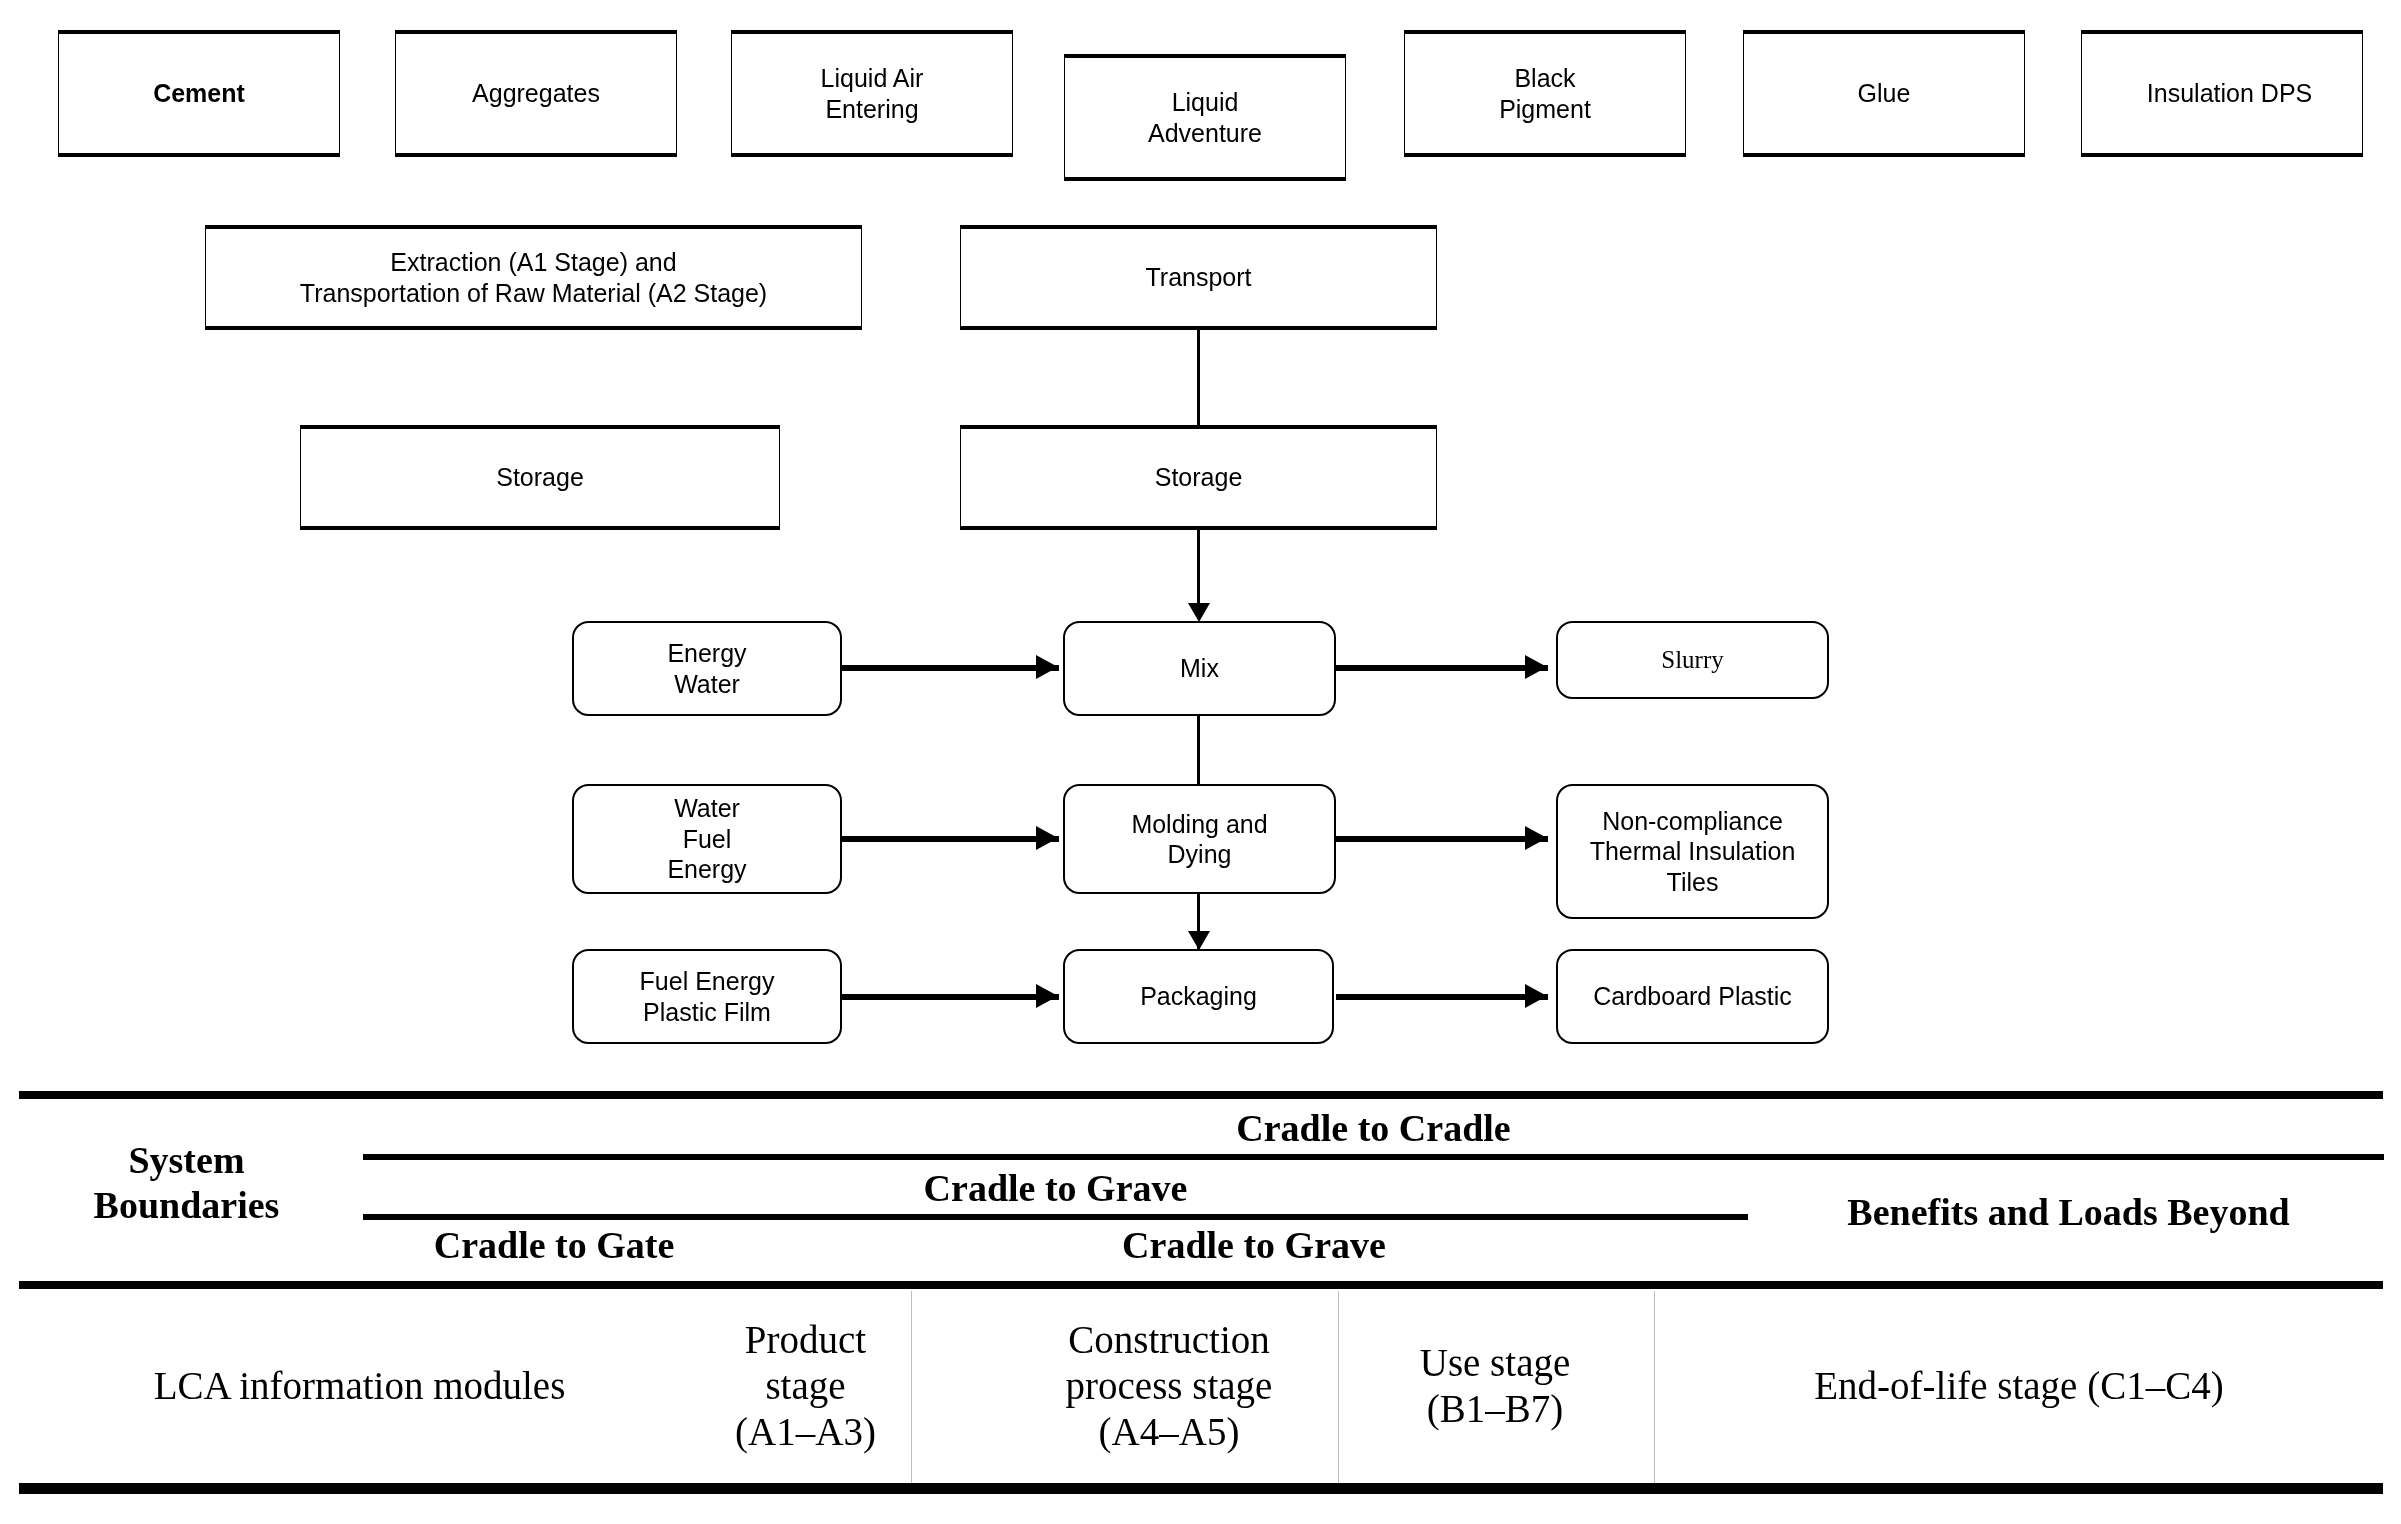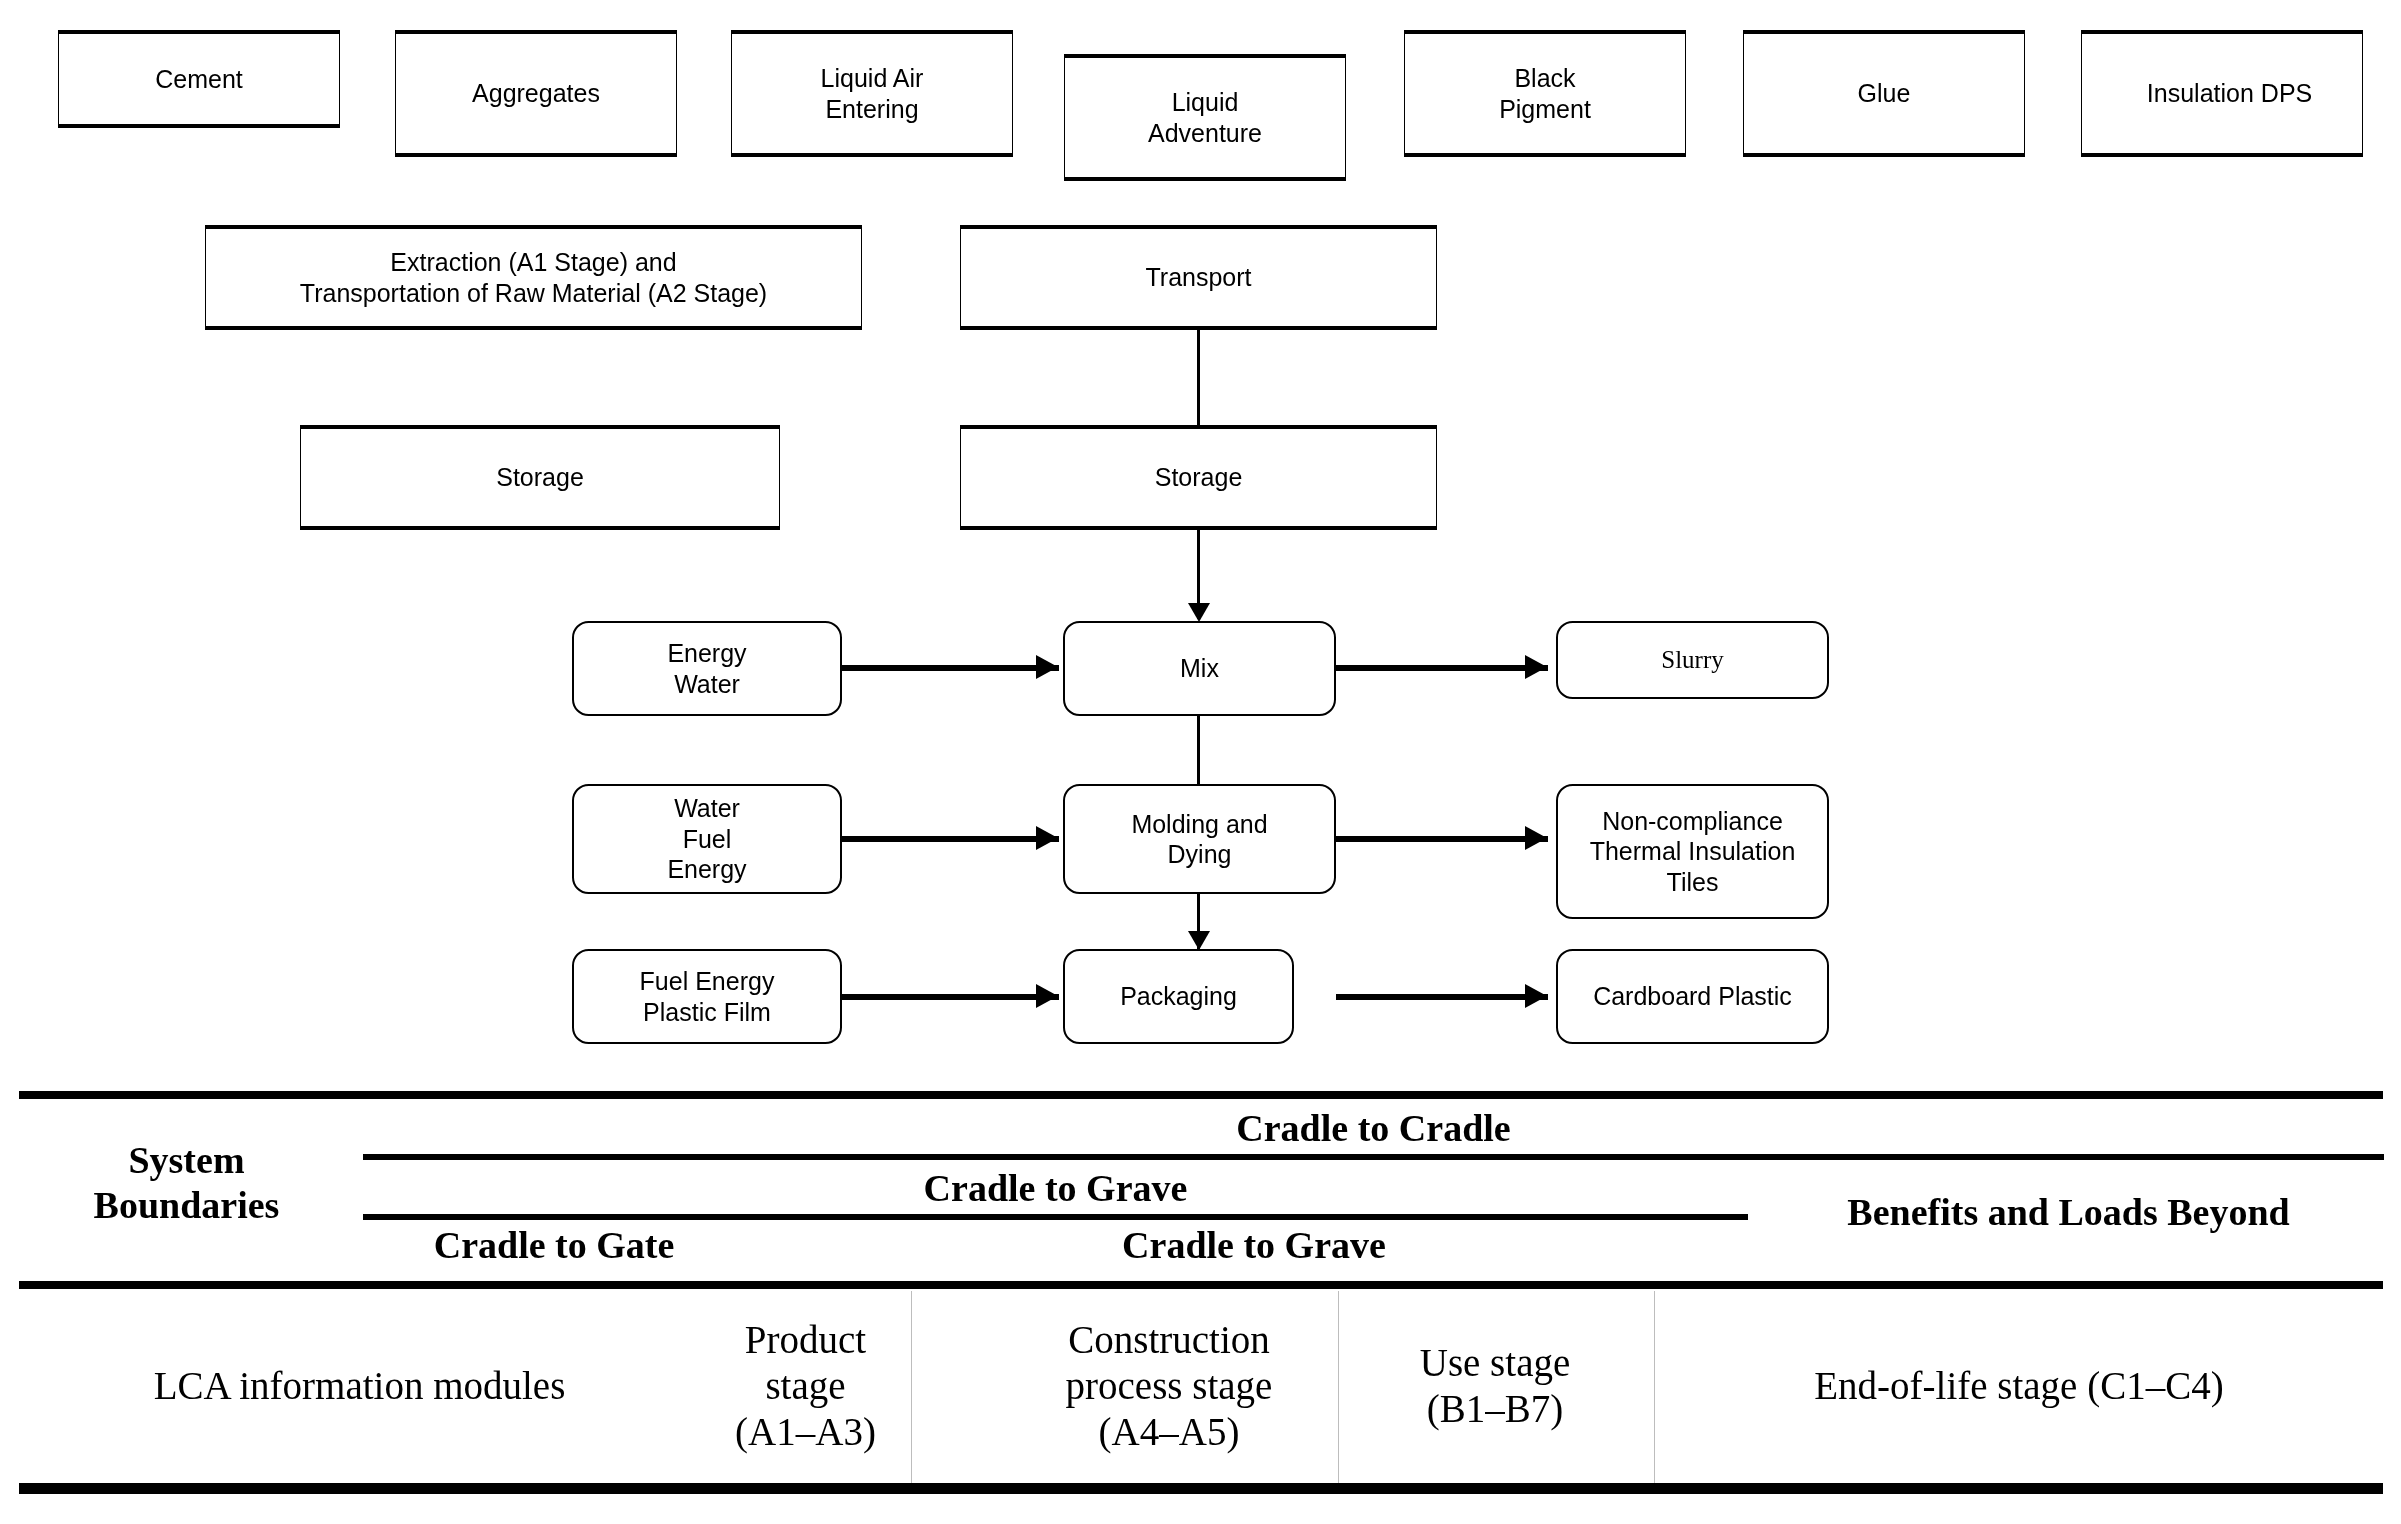--- a/index.html
+++ b/index.html
@@ -115,21 +115,21 @@
     position: absolute;
     width: 1px;
     background: #bdbdbd;
   }
 </style>
 </head>
 <body>
 
 <div id="page">
 
-  <div class="abox sq" style="left:58px;  top:30px;  width:282px;  height:98px;">
+  <div class="abox sq" style="left:58px;  top:30px;  width:282px;  height:127px;font-weight:bold;">
     <span>Cement</span>
   </div>
   <div class="abox sq" style="left:395px;  top:30px;  width:282px;  height:127px;">
     <span>Aggregates</span>
   </div>
   <div class="abox sq" style="left:731px; top:30px;  width:282px;  height:127px;">
     <span>Liquid Air
 Entering</span>
   </div>
   <div class="abox sq" style="left:1064px; top:30px;  width:282px;  height:127px;margin-top:24px;">
@@ -210,21 +210,21 @@
   <div class="vline" style="left:1197px; top:893px; height:59px;"></div>
   <div class="arrow-down" style="left:1188px; top:931px;"></div>
 
   <div class="abox round" style="left:572px; top:949px; width:270px; height:95px;">
     <span>Fuel Energy
 Plastic Film</span>
   </div>
   <div class="hline" style="left:842px; top:994px; width:217px;"></div>
   <div class="arrow-right" style="left:1036px; top:984px;"></div>
 
-  <div class="abox round" style="left:1063px; top:949px; width:231px; height:95px;">
+  <div class="abox round" style="left:1063px; top:949px; width:271px; height:95px;">
     <span>Packaging</span>
   </div>
   <div class="hline" style="left:1336px; top:994px; width:212px;"></div>
   <div class="arrow-right" style="left:1525px; top:984px;"></div>
 
   <div class="abox round" style="left:1556px; top:949px; width:273px; height:95px;">
     <span>Cardboard Plastic</span>
   </div>
 
   <div id="table-zone">

